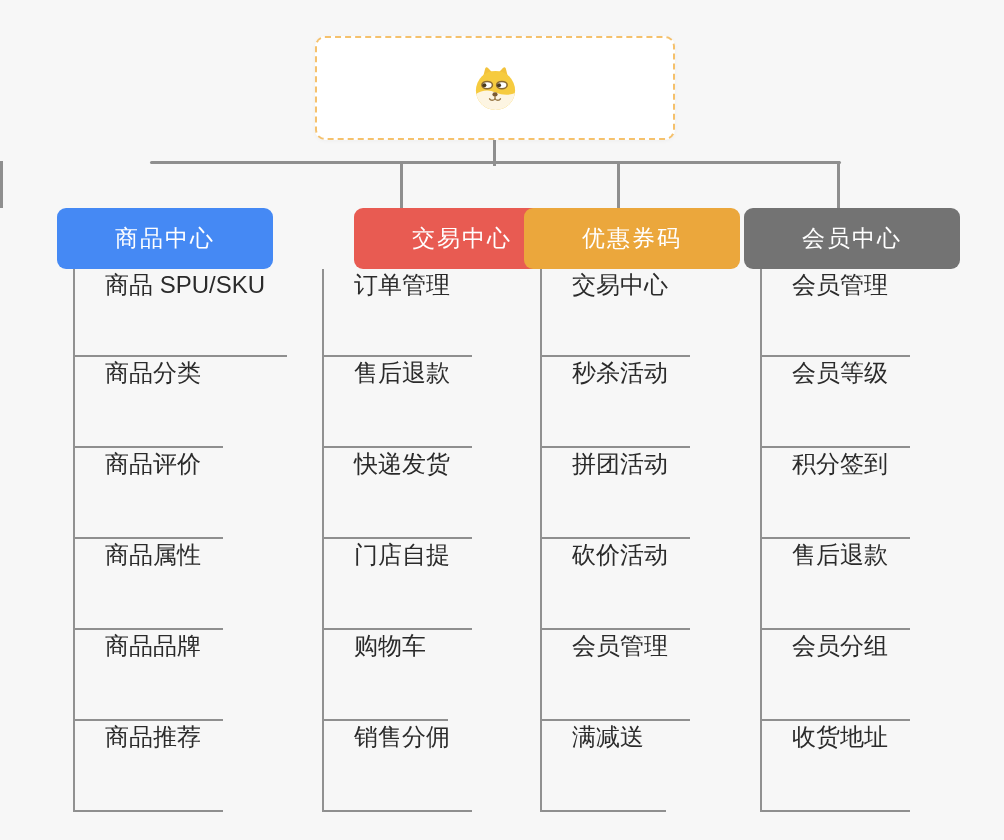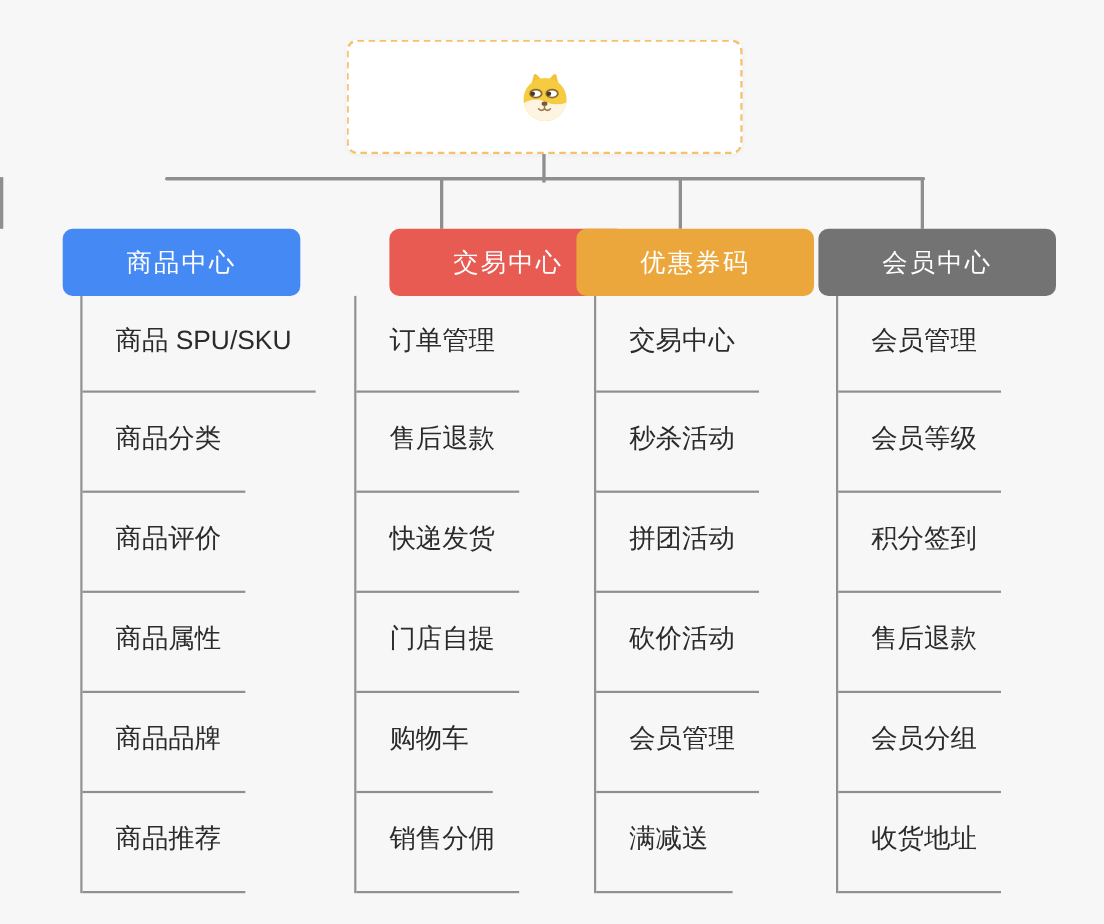--- a/index.html
+++ b/index.html
@@ -67,21 +67,21 @@
   .children {
     list-style: none;
     margin: 0 0 0 16px;
     padding: 0;
     border-left: 2px solid #919191;
   }
   .child {
     height: 89px;
     box-sizing: content-box;
     display: flex;
-    align-items: center;
+    align-items: flex-start;
     width: fit-content;
     padding: 0 22px 0 30px;
     border-bottom: 2px solid #8f8f8f;
   }
   .child:first-child { height: 86px; }
   .child-label {
     font-size: 24px;
     color: #2b2b2b;
     white-space: nowrap;
     margin-bottom: 7px;

